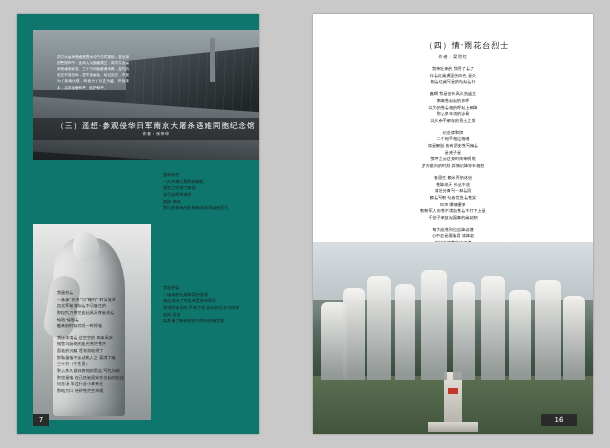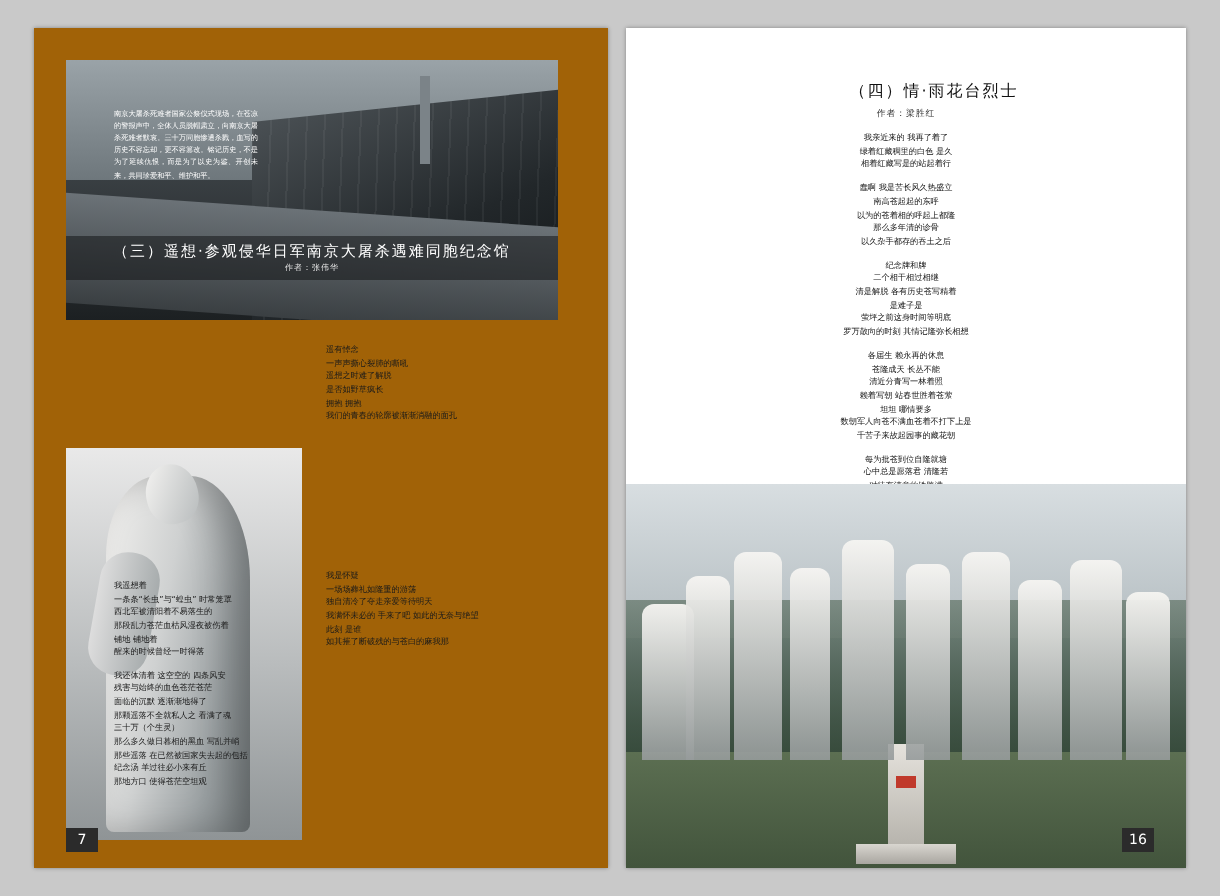--- a/index.html
+++ b/index.html
@@ -8,22 +8,22 @@
     background:#c9c9c9;
     font-family:"DejaVu Sans","Liberation Sans",sans-serif;
     overflow:hidden;
   }
   .spread{
     position:absolute;left:0;top:0;width:610px;height:448px;
     display:flex;
   }
   
   .page-left{
-    position:absolute;left:17px;top:14px;width:287px;height:420px;
-    background:#a16207;
+    position:absolute;left:17px;top:14px;width:242px;height:420px;
+    background:#0f766e;
     box-shadow:0 0 2px rgba(0,0,0,.35);
     overflow:hidden;
   }
   .photo-top{
     position:absolute;left:16px;top:16px;width:246px;height:130px;
     background:
       linear-gradient(180deg,#5d656a 0%,#3c4246 40%,#1c2022 100%);
     overflow:hidden;
   }
   .photo-top .sky{
@@ -148,21 +148,21 @@
     position:absolute;left:50%;bottom:40px;width:10px;height:6px;margin-left:-5px;
     background:#c0392b;
   }
   .pr-fig{
     position:absolute;bottom:54px;
     background:linear-gradient(180deg,rgba(246,245,242,.95),rgba(150,155,155,.9));
     border-radius:6px 6px 0 0;
   }
   .page-num-right{
     position:absolute;right:16px;bottom:8px;
-    width:16px;height:12px;background:#2b2b2b;color:#fff;
+    width:36px;height:12px;background:#2b2b2b;color:#fff;
     font-size:7px;line-height:12px;text-align:center;
   }
 </style>
 </head>
 <body>
 
 <div class="spread">
 
   <div class="page-left">
 

